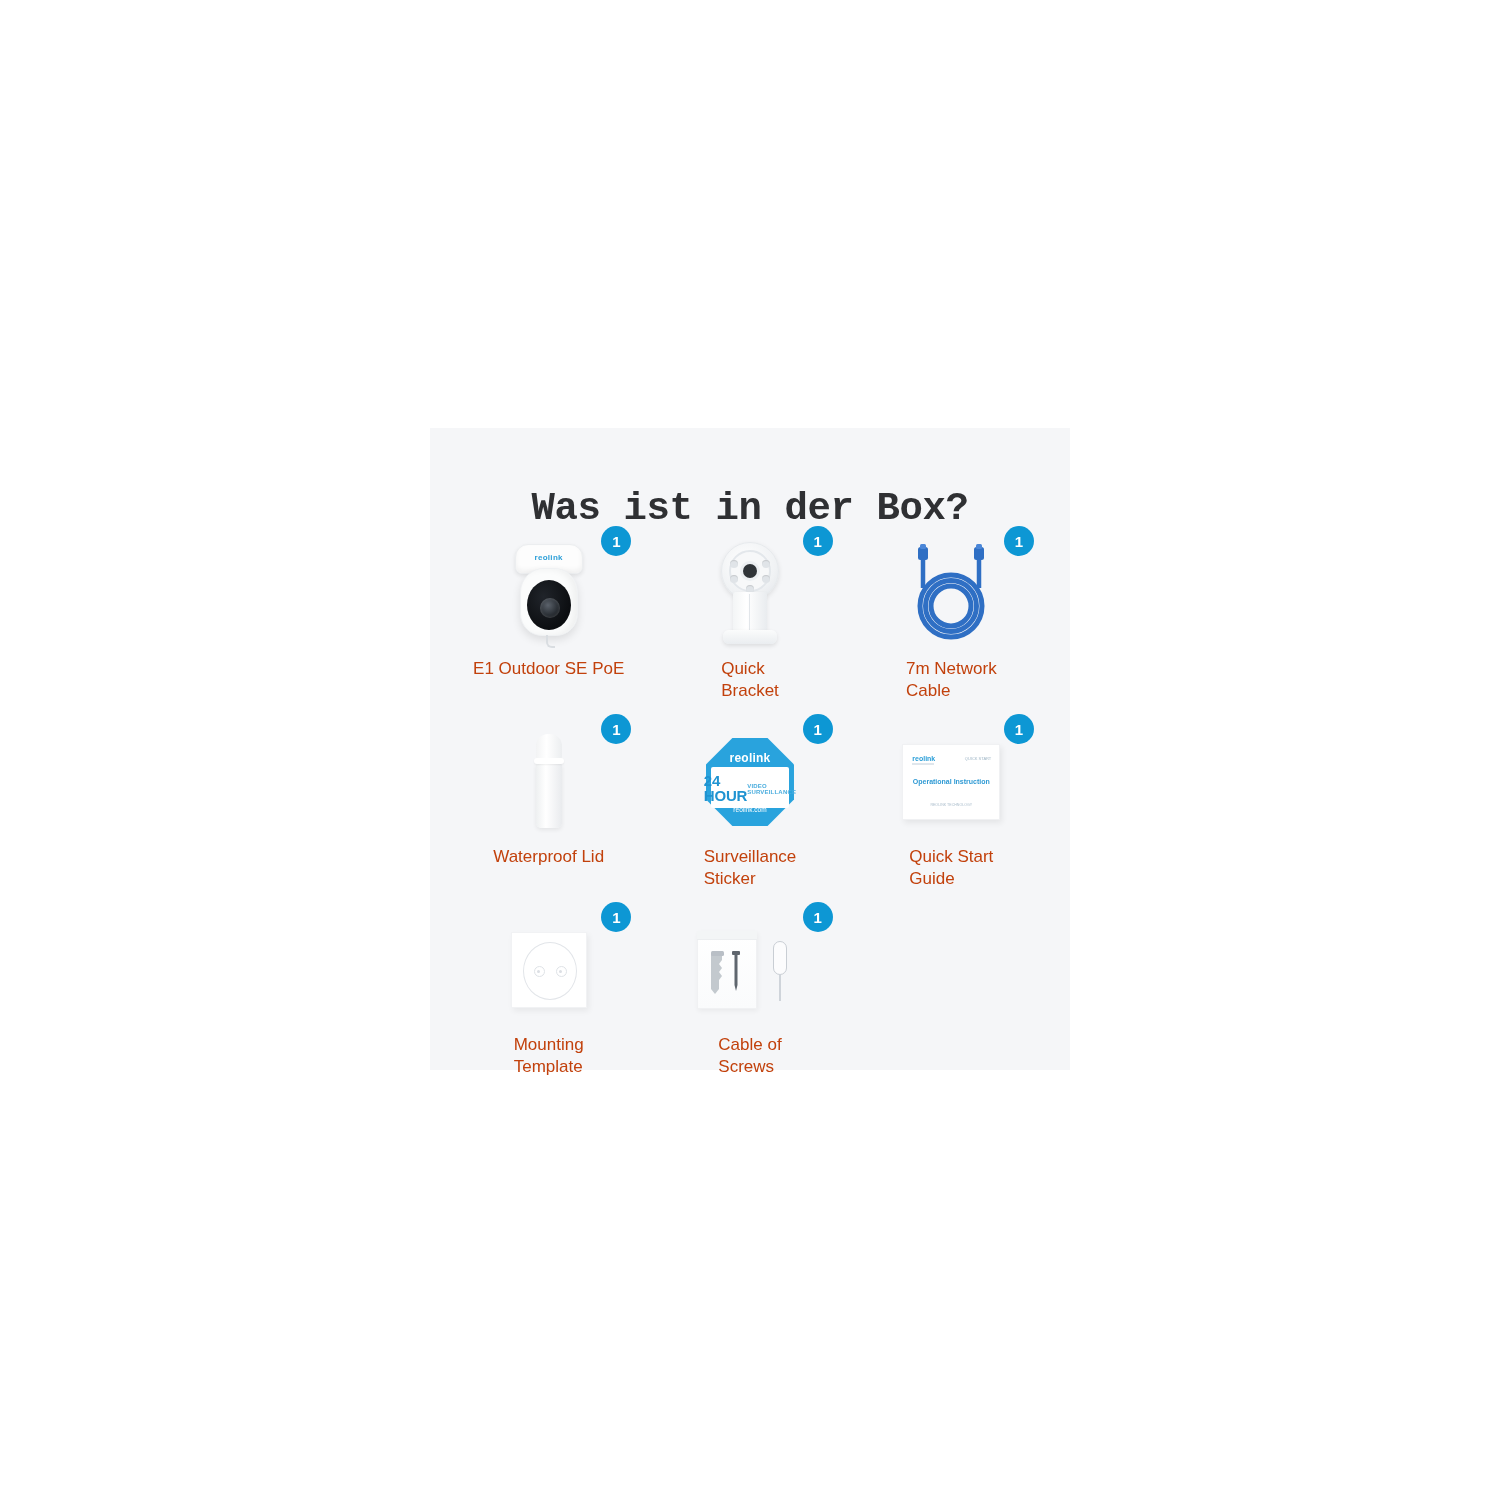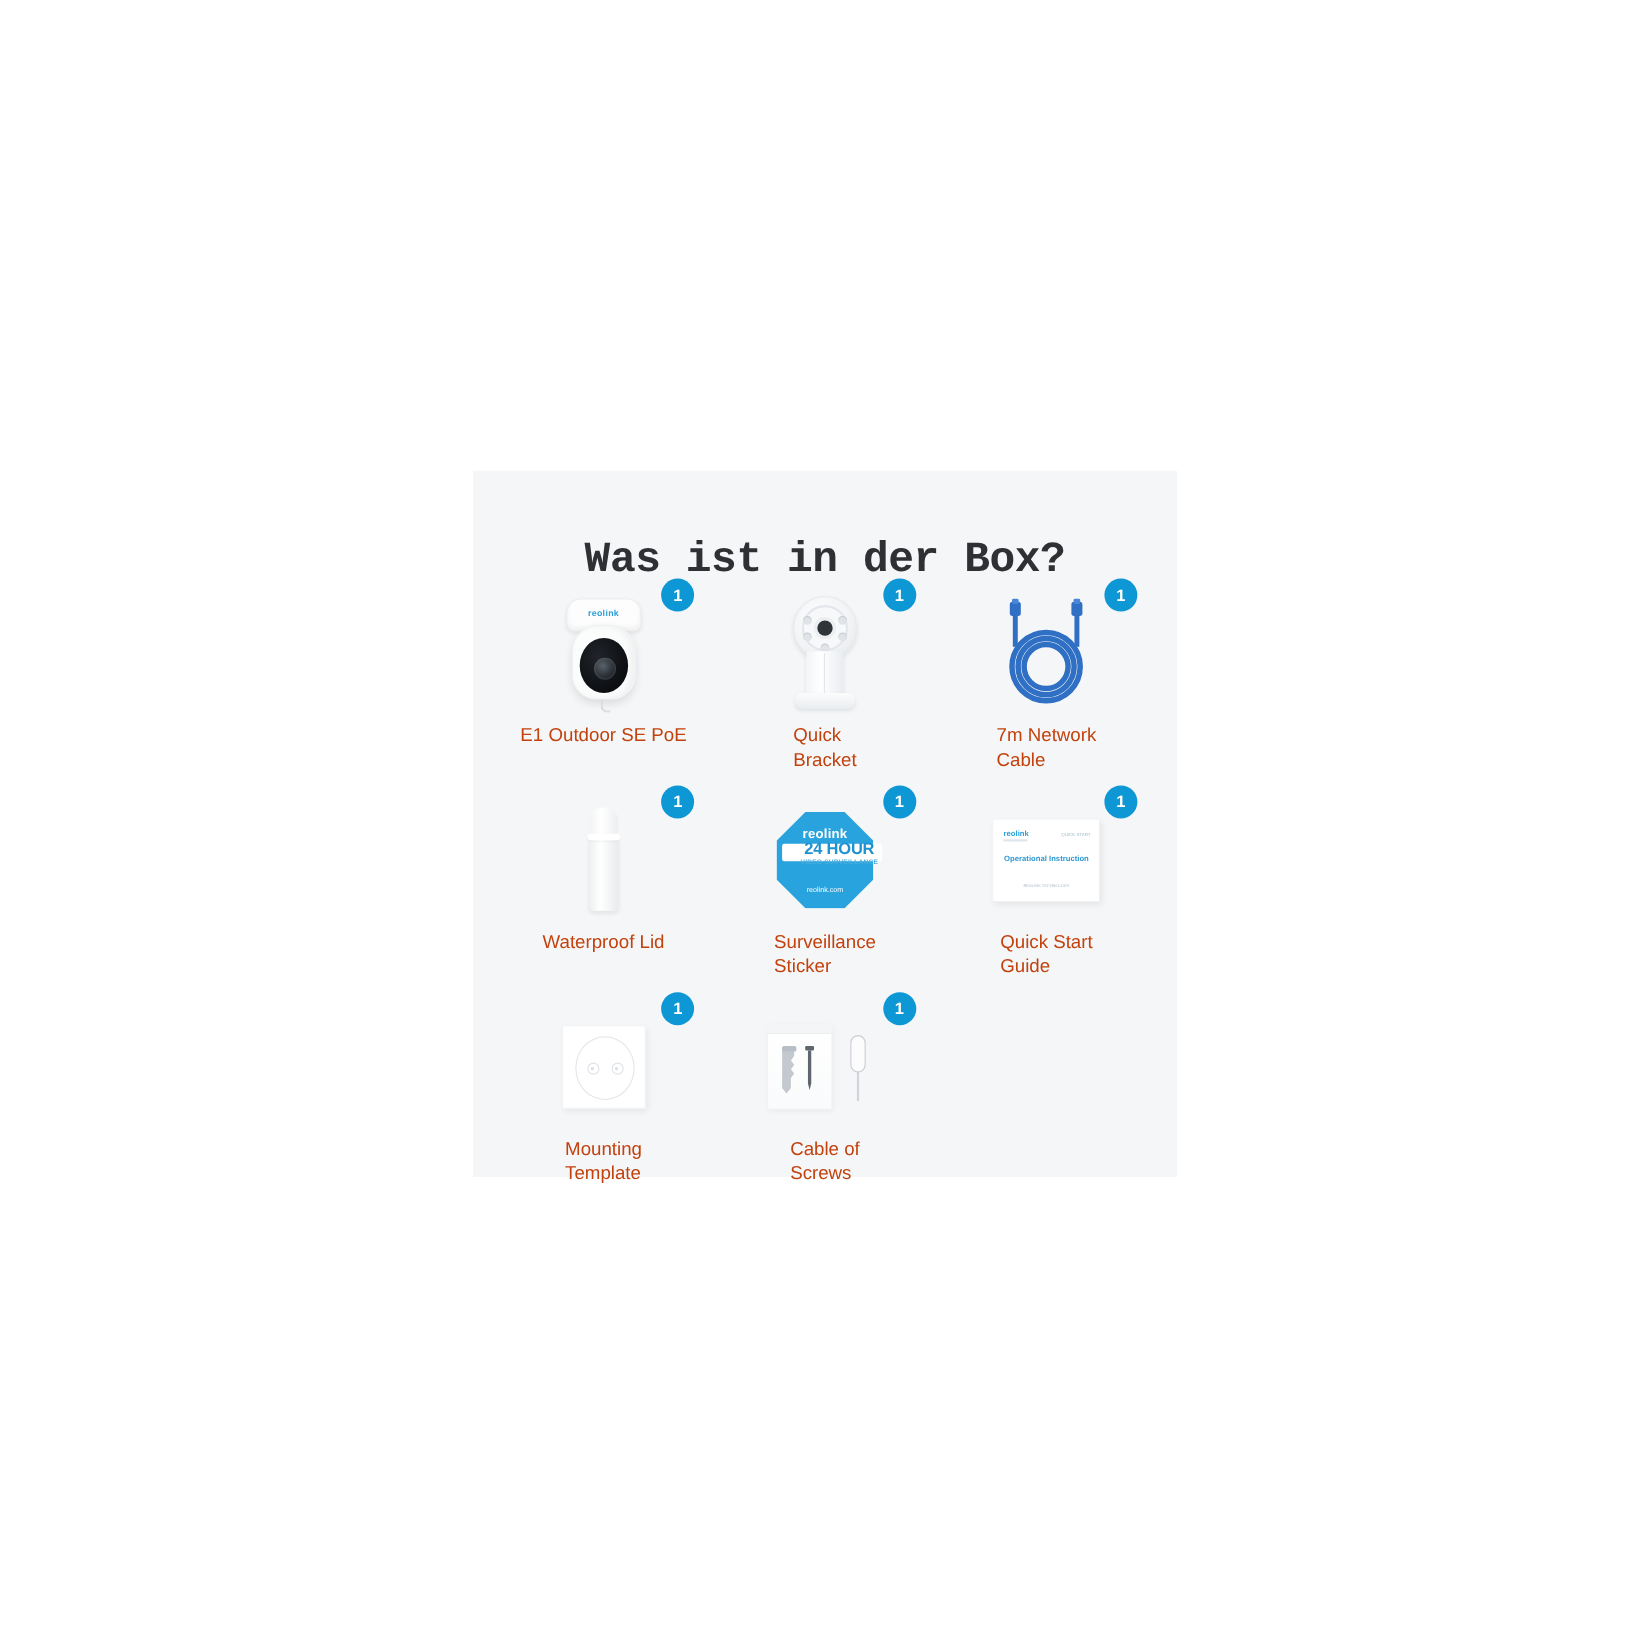--- a/index.html
+++ b/index.html
@@ -210,25 +210,24 @@
   .st-oct {
     position: absolute; inset: 0; background: #29a3dd;
     clip-path: polygon(30% 0,70% 0,100% 30%,100% 70%,70% 100%,30% 100%,0 70%,0 30%);
   }
   .st-logo {
     position: absolute; top: 13px; left: 0; width: 100%;
     text-align: center; color: #ffffff; font-size: 12px; font-weight: bold;
     letter-spacing: .2px; font-family: "Liberation Sans", sans-serif;
   }
   .st-band {
-    position: absolute; top: 29px; left: 5px; width: 78px; height: 16px;
+    position: absolute; top: 29px; left: 5px; width: 78px; height: 41px;
     background: #ffffff; border-radius: 2px;
-    display: flex; flex-direction: column; align-items: center;
+    display: flex; flex-direction: row; align-items: center;
     justify-content: center;
-    padding-left: 13px;
   }
   .st-hour {
     color: #1f93d1; font-size: 15px; font-weight: bold; line-height: 1;
     letter-spacing: -.2px; font-family: "Liberation Sans", sans-serif;
   }
   .st-vs {
     color: #4aadde; font-size: 6px; font-weight: bold; line-height: 1;
     margin-top: 2px; letter-spacing: .2px;
     font-family: "Liberation Sans", sans-serif;
   }

